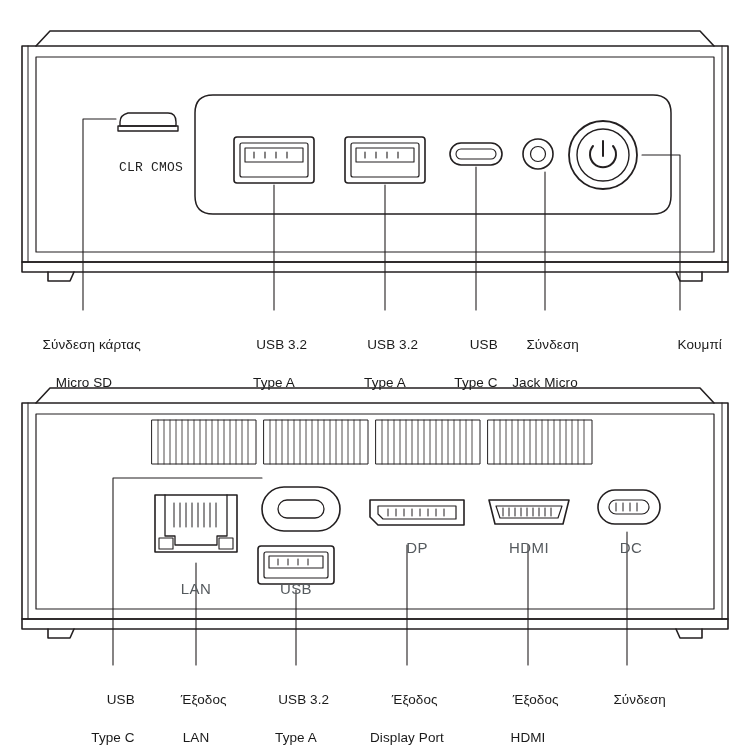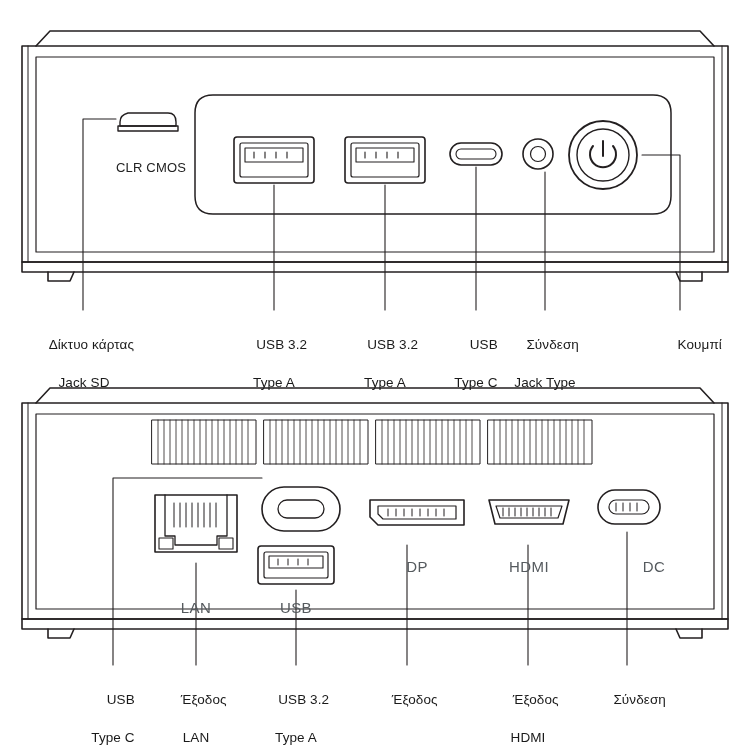--- a/index.html
+++ b/index.html
@@ -36,28 +36,28 @@
     white-space: pre;
     letter-spacing: 0.1px;
   }
   .label .l2 { display: block; }
   .port-caption {
     position: absolute;
     text-align: center;
     font-size: 15px;
     color: #555a5e;
     letter-spacing: 0.4px;
-    margin-top: 19px;
   }
   .chip-caption {
     position: absolute;
     text-align: center;
     font-size: 13px;
     color: #222;
     letter-spacing: 0.2px;
+    font-family: Liberation Mono, monospace;
   }
 </style>
 </head>
 <body>
 
 <div id="stage">
 
   <svg class="diagram" viewBox="0 0 750 750">
     <g fill="none" stroke="#231f20" stroke-width="1.6" stroke-linejoin="round" stroke-linecap="round">
 
@@ -192,71 +192,72 @@
         <path d="M407 665 L407 545"></path>
         <path d="M528 665 L528 545"></path>
         <path d="M627 665 L627 532"></path>
       </g>
     </g>
   </svg>
 
   <div class="chip-caption" style="left:96px; top:160px; width:110px;">CLR  CMOS</div>
 
   <div class="label" style="left:10px; top:316px; width:148px;">
-    <span>Δίκτυο κάρτας</span>
-    <span class="l2">Jack SD</span>
+    <span>Σύνδεση κάρτας</span>
+    <span class="l2">Micro SD</span>
   </div>
 
   <div class="label" style="left:214px; top:316px; width:120px;">
     <span>USB 3.2</span>
     <span class="l2">Type A</span>
   </div>
 
   <div class="label" style="left:325px; top:316px; width:120px;">
     <span>USB 3.2</span>
     <span class="l2">Type A</span>
   </div>
 
   <div class="label" style="left:426px; top:316px; width:100px;">
     <span>USB</span>
     <span class="l2">Type C</span>
   </div>
 
   <div class="label" style="left:481px; top:316px; width:128px;">
     <span>Σύνδεση</span>
-    <span class="l2">Jack Type</span>
+    <span class="l2">Jack Micro</span>
   </div>
 
   <div class="label" style="left:625px; top:316px; width:134px;">
     <span>Κουμπί</span>
   </div>
 
   <div class="port-caption" style="left:146px; top:580px; width:100px;">LAN</div>
   <div class="port-caption" style="left:246px; top:580px; width:100px;">USB</div>
   <div class="port-caption" style="left:367px; top:539px; width:100px;">DP</div>
   <div class="port-caption" style="left:479px; top:539px; width:100px;">HDMI</div>
-  <div class="port-caption" style="left:604px; top:539px; width:100px;">DC</div>
+  <div class="port-caption" style="left:581px; top:539px; width:100px;">DC</div>
 
   <div class="label" style="left:63px; top:671px; width:100px;">
     <span>USB</span>
     <span class="l2">Type C</span>
   </div>
 
   <div class="label" style="left:146px; top:671px; width:100px;">
     <span>Έξοδος</span>
     <span class="l2">LAN</span>
   </div>
 
   <div class="label" style="left:236px; top:671px; width:120px;">
     <span>USB 3.2</span>
     <span class="l2">Type A</span>
   </div>
 
   <div class="label" style="left:340px; top:671px; width:134px;">
     <span>Έξοδος</span>
+    <span class="l2">Display Port</span>
   </div>
 
   <div class="label" style="left:473px; top:671px; width:110px;">
     <span>Έξοδος</span>
     <span class="l2">HDMI</span>
   </div>
 
   <div class="label" style="left:556px; top:671px; width:152px;">
     <span>Σύνδεση</span>
   </div>

